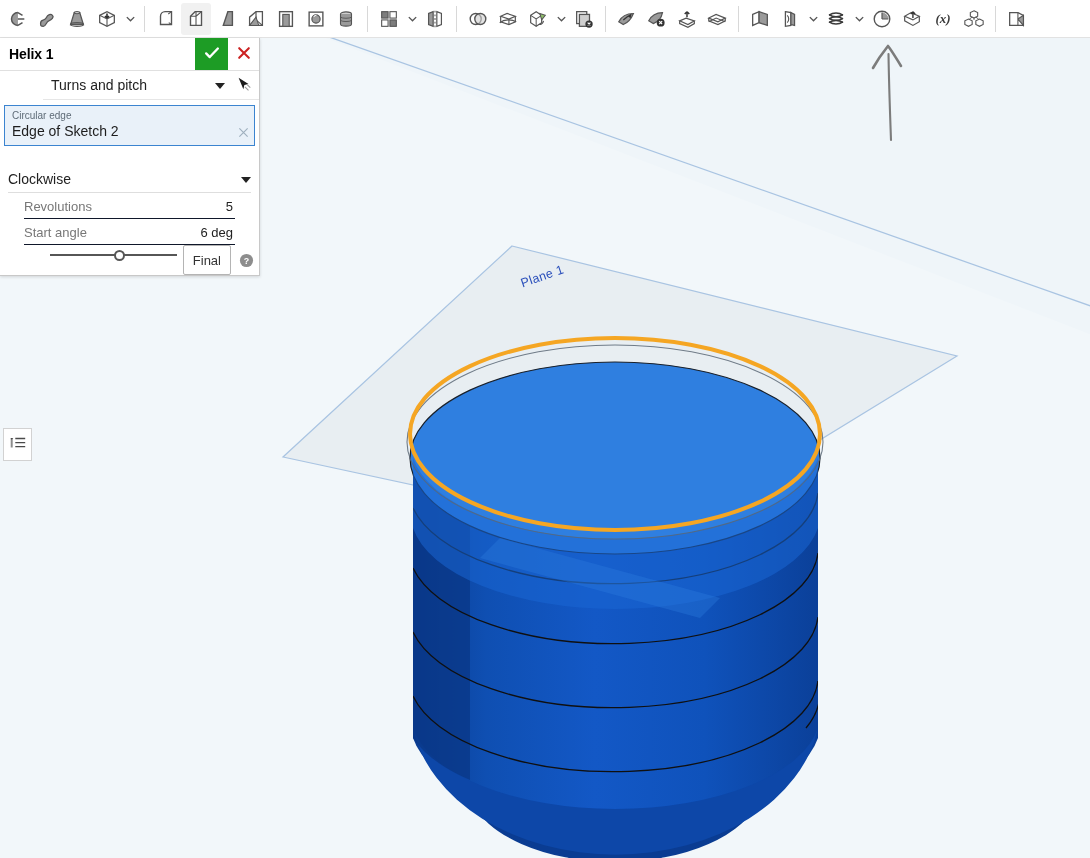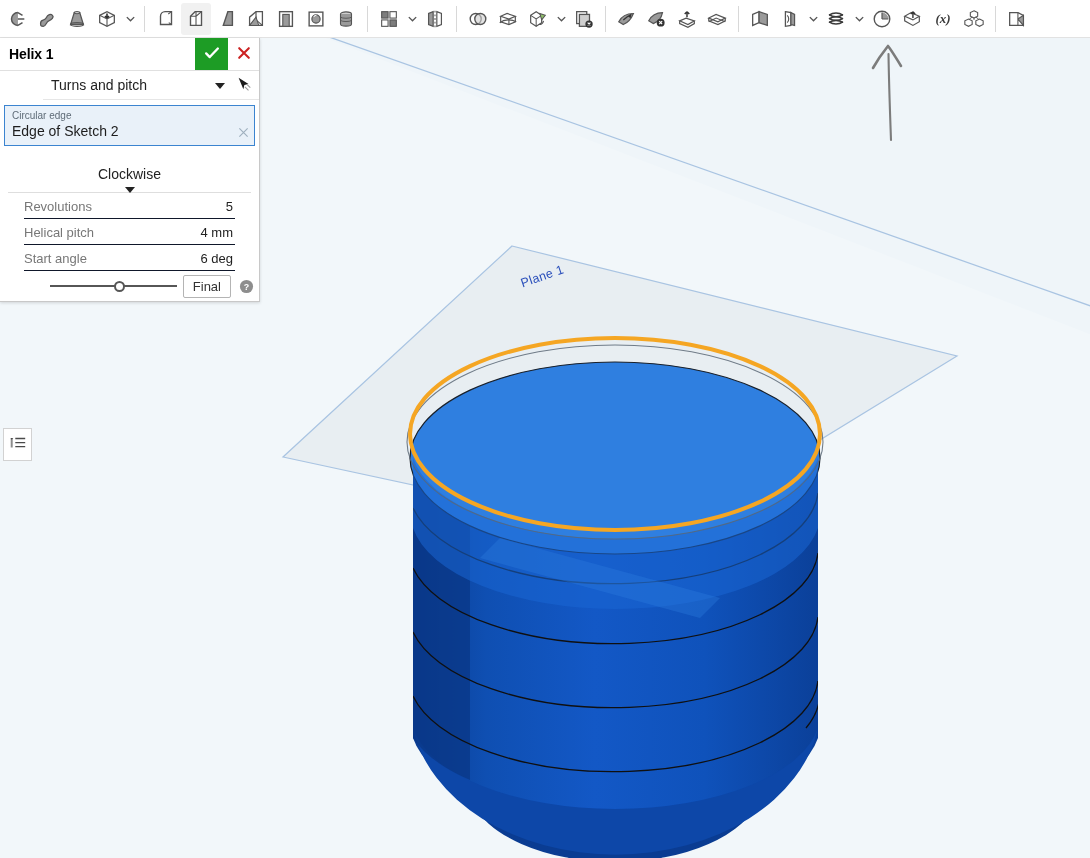--- a/index.html
+++ b/index.html
@@ -147,21 +147,20 @@
     line-height: 12px;
     cursor: pointer;
   }
 
   .dlg-row-dir {
     display: flex; align-items: center;
     height: 27px;
     margin: 0 8px;
     border-bottom: 1px solid #dedede;
     cursor: pointer;
-    flex-direction: column;
   }
   .dlg-row-dir .dir-label { flex: 1; font-size: 14px; color: #222; }
 
   .param-row {
     display: flex; align-items: flex-end;
     height: 26px;
     margin: 0 24px;
     border-bottom: 1px solid #0f172a;
   }
   .param-name {
@@ -174,21 +173,21 @@
     flex: 1;
     text-align: right;
     font-size: 13px;
     color: #222;
     padding-bottom: 4px;
     padding-right: 2px;
     cursor: text;
   }
 
   .dlg-footer {
-    display: flex; align-items: center;
+    display: flex; 
     height: 30px;
     padding: 0 4px 0 8px;
     gap: 6px;
     margin-left: 42px;
   }
   .slider-wrap {
     position: relative;
     flex: 1;
     height: 20px;
     display: flex; align-items: center;
@@ -686,24 +685,20 @@
             <path d="M0 0h10L5 6z" fill="#222"></path>
           </svg>
       </span>
     </div>
 
     <div class="param-row">
       <div class="param-name">Revolutions</div>
       <div class="param-val">5</div>
     </div>
     <div class="param-row">
-      <div class="param-name">Helical pitch</div>
-      <div class="param-val">4 mm</div>
-    </div>
-    <div class="param-row">
       <div class="param-name">Start angle</div>
       <div class="param-val">6 deg</div>
     </div>
 
     <div class="dlg-footer">
       <div class="slider-wrap">
         <div class="slider-track"></div>
         <div class="slider-thumb" id="slider-thumb" style="left: 55%;"></div>
       </div>
       <button class="final-btn">Final</button>

